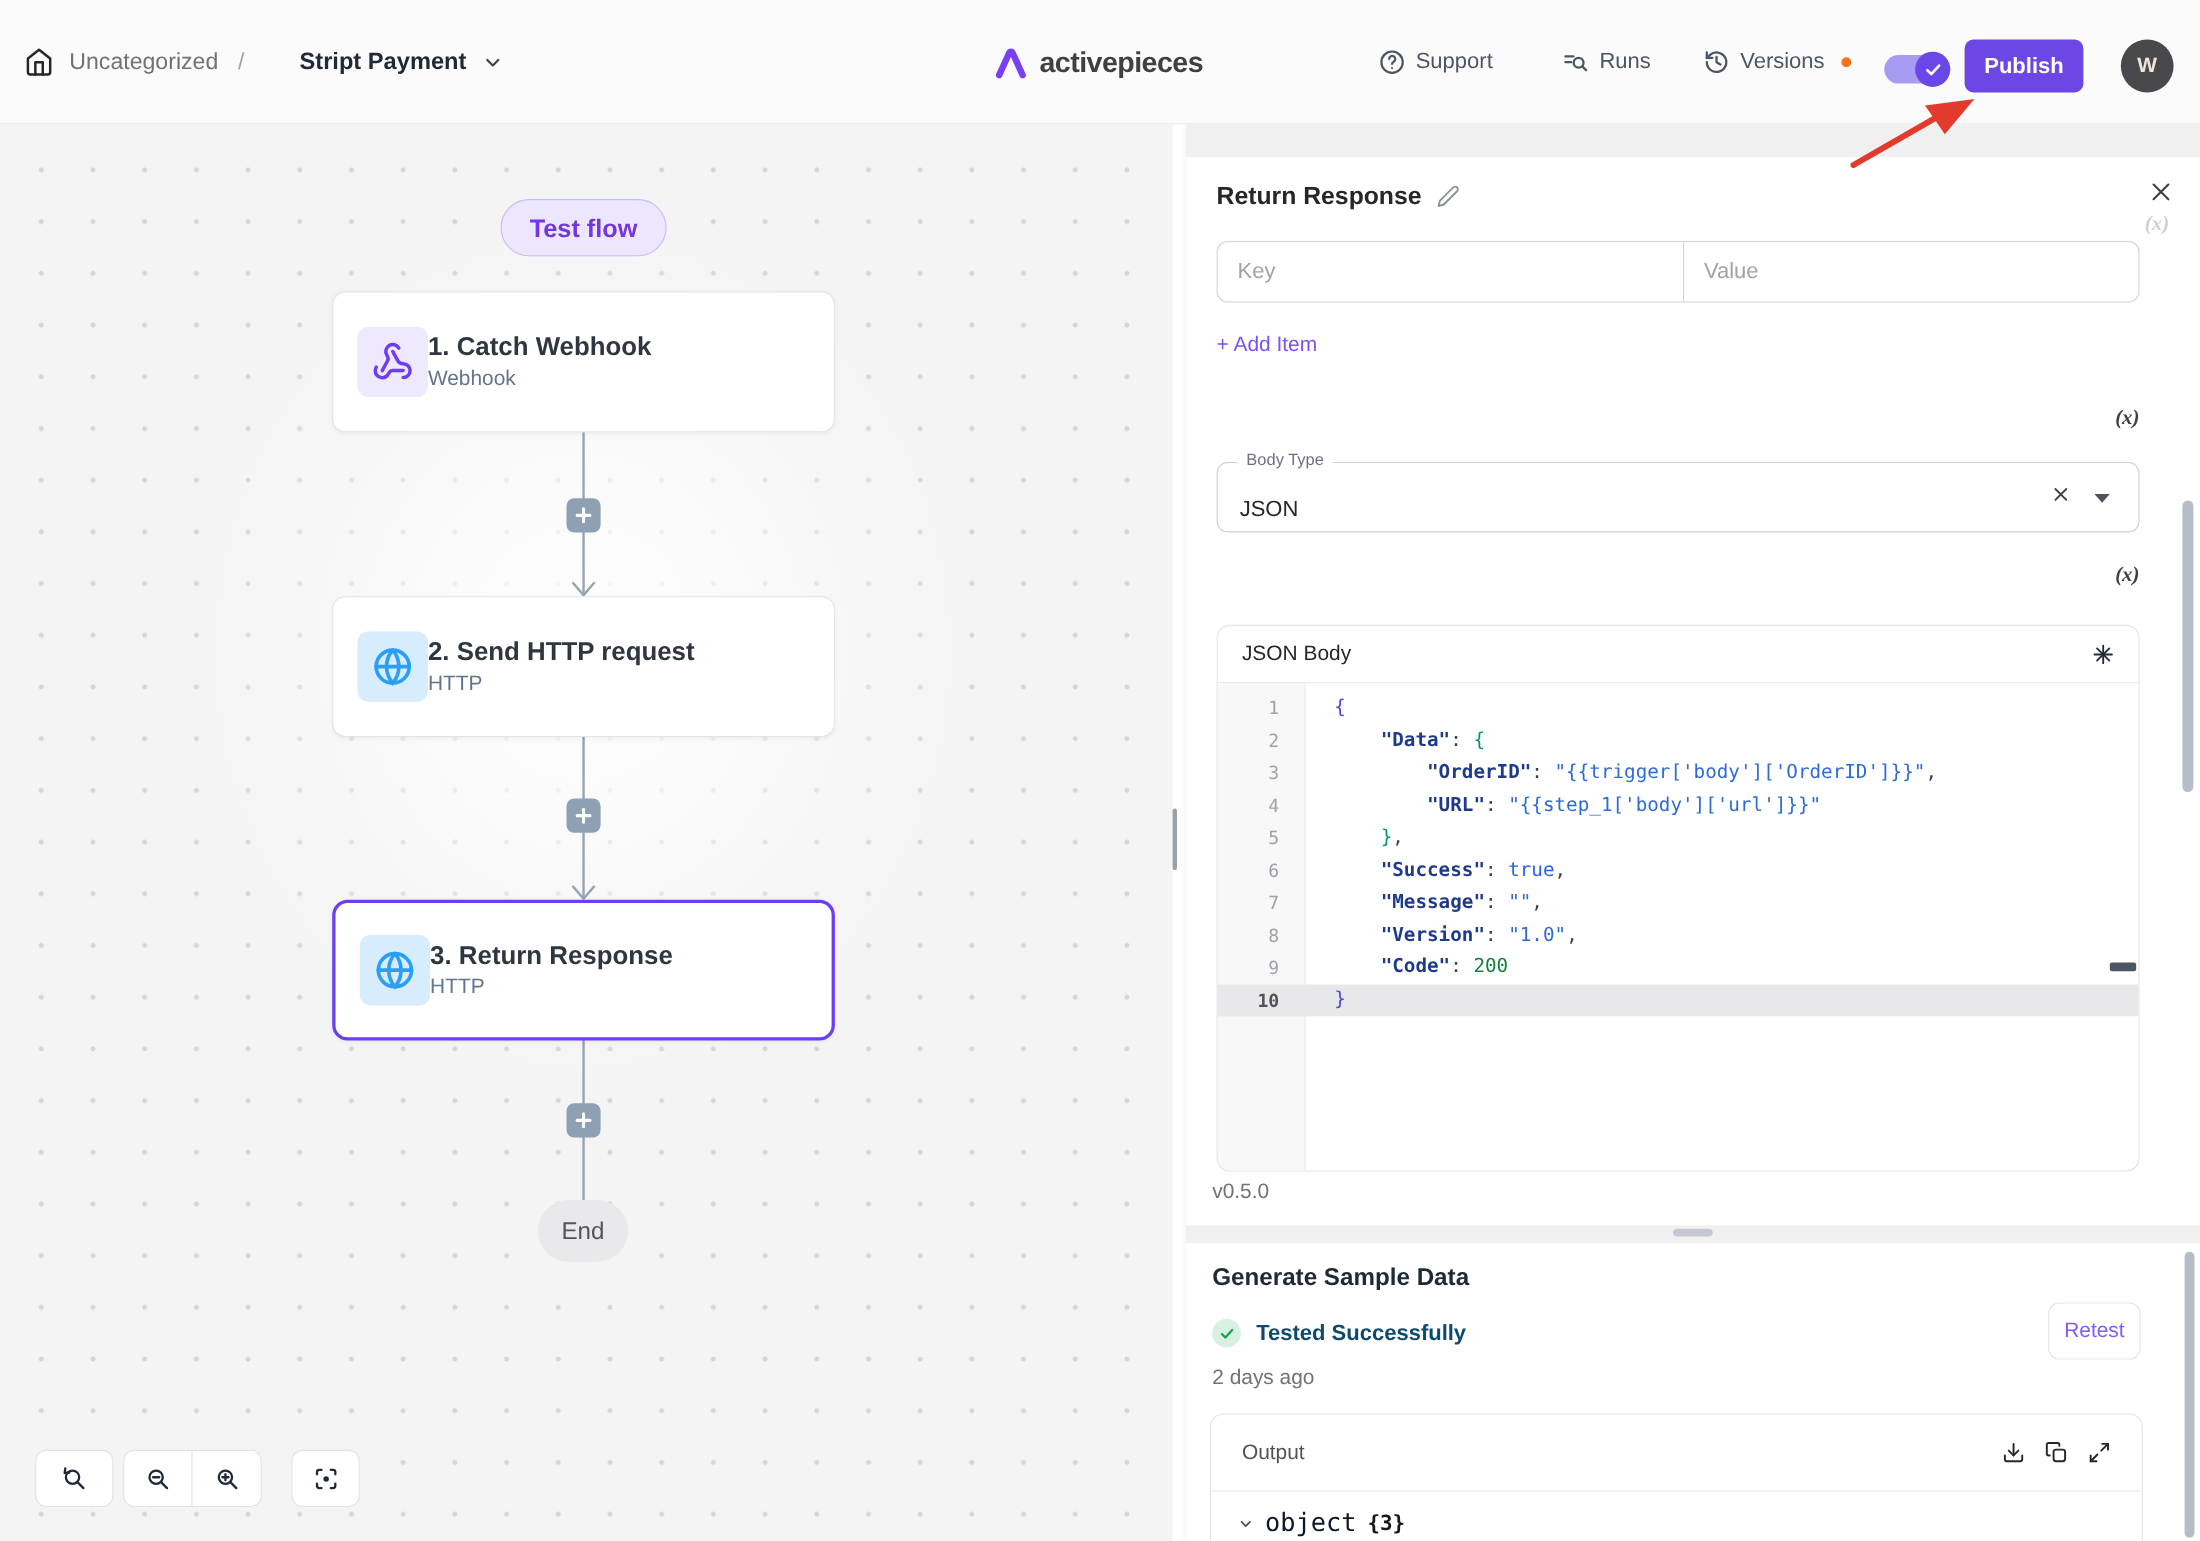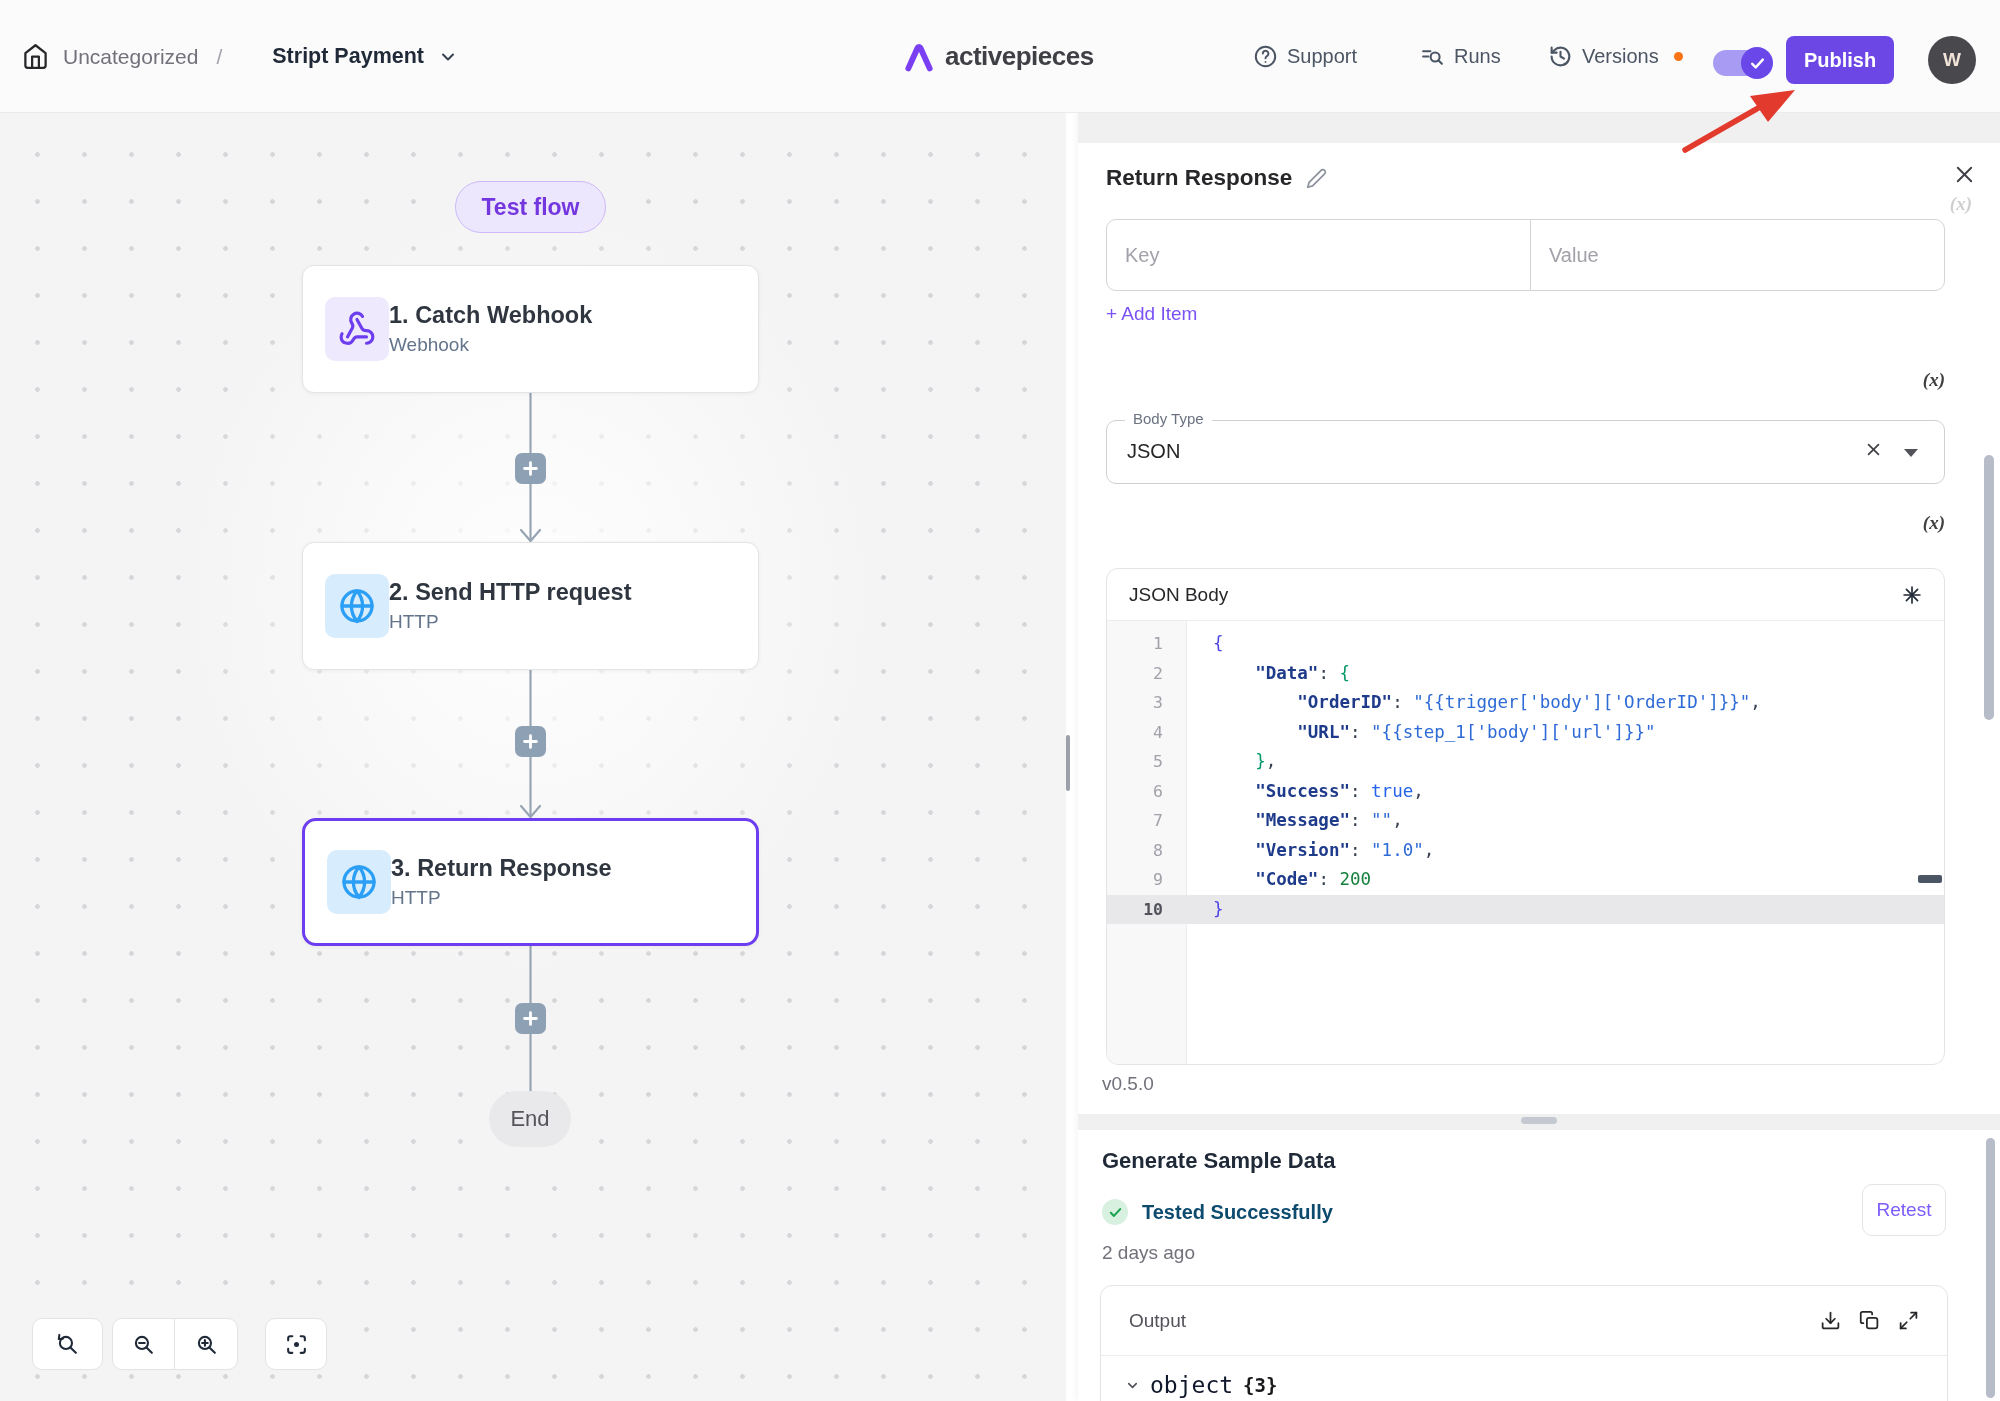--- a/index.html
+++ b/index.html
@@ -52,30 +52,30 @@
   .panel-bottom { left:0; top:1017px; width:922px; height:271px; background:#fff; overflow:hidden; }
   .band-handle { left:443px; top:1004px; width:36px; height:7px; border-radius:4px; background:#c4c9d1; cursor:row-resize; }
 
   .panel-title-row { left:28px; top:22px; display:flex; align-items:center; gap:14px; }
   .panel-title { font-size:22.5px; font-weight:600; color:#27272a; }
   .close-btn { right:24px; top:20px; background:none; border:none; cursor:pointer; }
   .dyn { font-family:"Liberation Serif",serif; font-style:italic; font-weight:600; font-size:19px; color:#404040; background:none; border:none; cursor:pointer; }
   .dyn-row { left:28px; width:839px; text-align:right; }
   .faint-dyn { right:28px; top:50px; opacity:.25; }
 
-  .kv { left:28px; top:76px; width:839px; height:72px; border:1px solid #d4d4d8; border-radius:10px; background:#fff; display:flex; overflow:hidden; }
+  .kv { left:28px; top:76px; width:839px; height:56px; border:1px solid #d4d4d8; border-radius:10px; background:#fff; display:flex; overflow:hidden; }
   .kv input { border:none; outline:none; font-size:20px; font-family:inherit; padding:0 18px; color:#18181b; background:transparent; }
   .kv input::placeholder { color:#a1a1aa; }
   .kv-key { width:424px; border-right:1px solid #d4d4d8 !important; border-radius:0; }
   .kv-val { flex:1; }
   .add-item { left:28px; top:160px; font-size:19px; font-weight:500; color:#7a52f4; background:none; border:none; cursor:pointer; font-family:inherit; }
 
   .fieldset { left:28px; top:277px; width:839px; height:64px; border:1.5px solid #d0d0d4; border-radius:10px; background:#fff; cursor:pointer; }
   .fieldset-label { position:absolute; top:-11px; left:18px; background:#fff; padding:0 8px; font-size:15px; color:#6b7280; }
-  .fieldset-value { position:absolute; left:20px; top:0; line-height:61px; font-size:20px; color:#27272a; }
+  .fieldset-value { position:absolute; left:20px; top:12px; line-height:61px; font-size:20px; color:#27272a; }
   .fieldset-clear { position:absolute; right:62px; top:20px; background:none; border:none; cursor:pointer; }
   .fieldset-caret { position:absolute; right:26px; top:28px; width:0; height:0; border-left:7px solid transparent; border-right:7px solid transparent; border-top:8px solid #52525b; cursor:pointer; }
 
   .json-card { left:28px; top:425px; width:839px; height:497px; border:1px solid #e4e4e7; border-radius:12px; background:#fff; overflow:hidden; }
   .json-head { height:52px; display:flex; align-items:center; justify-content:space-between; padding:0 22px; border-bottom:1px solid #ececee; }
   .json-title { font-size:19px; font-weight:500; color:#27272a; }
   .code-wrap { position:relative; height:445px; font-family:"DejaVu Sans Mono",monospace; font-size:17.5px; }
   .gutter-bg { position:absolute; left:0; top:0; bottom:0; width:80px; background:#f8f8f9; border-right:1px solid #ececee; }
   .code-lines { position:absolute; left:0; right:0; top:0; padding-top:8px; }
   .cl { display:flex; height:29.5px; line-height:29.5px; }

